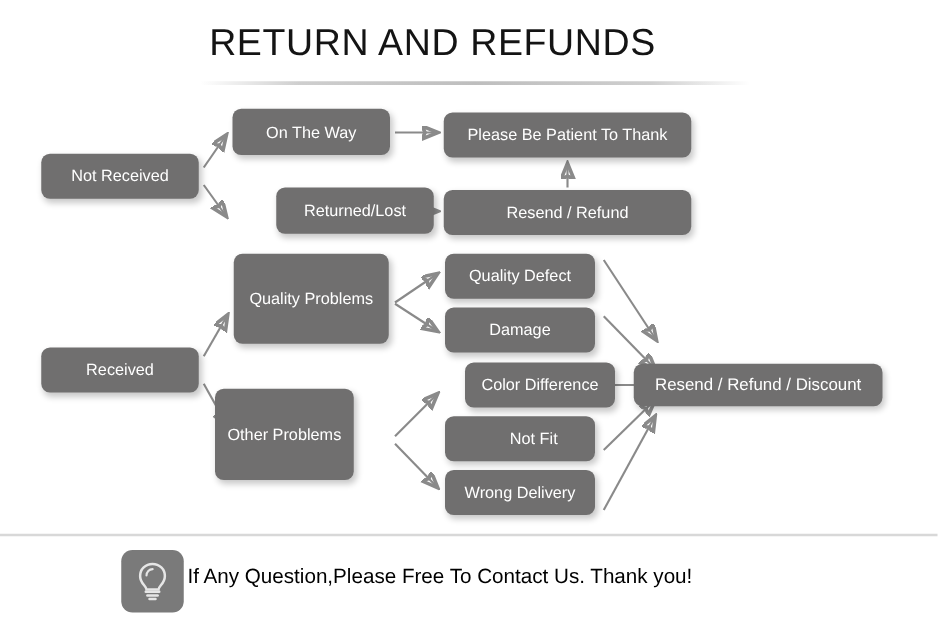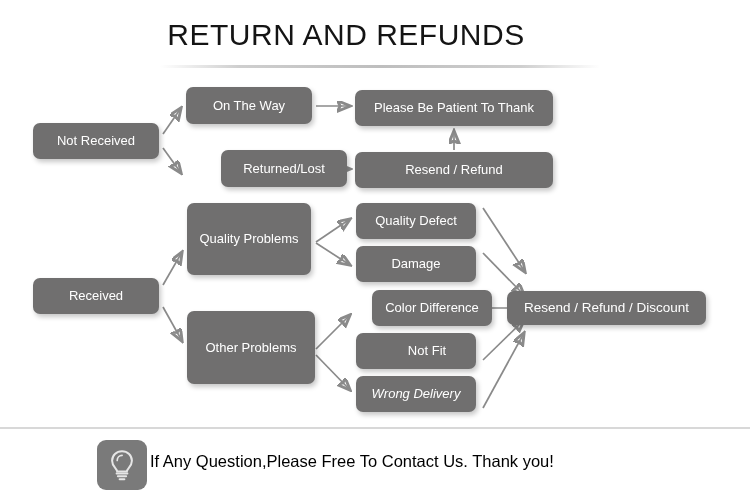--- a/index.html
+++ b/index.html
@@ -129,31 +129,31 @@
   <div class="box" style="left:186px;top:150px;width:126px;height:37px;margin-left:35px;">Returned/Lost</div>
 
   <div class="box" style="left:355px;top:90px;width:198px;height:36px;">Please Be Patient To Thank</div>
 
   <div class="box" style="left:355px;top:152px;width:198px;height:36px;">Resend / Refund</div>
 
   <div class="box" style="left:33px;top:278px;width:126px;height:36px;">Received</div>
 
   <div class="box big" style="left:187px;top:203px;width:124px;height:72px;">Quality Problems</div>
 
-  <div class="box big" style="left:187px;top:311px;width:128px;height:73px;">Other Problems</div>
+  <div class="box big" style="left:172px;top:311px;width:111px;height:73px;">Other Problems</div>
 
   <div class="box" style="left:356px;top:203px;width:120px;height:36px;">Quality Defect</div>
 
   <div class="box" style="left:356px;top:246px;width:120px;height:36px;">Damage</div>
 
   <div class="box" style="left:356px;top:290px;width:120px;height:36px;margin-left:16px;">Color Difference</div>
 
   <div class="box" style="left:356px;top:333px;width:120px;height:36px;padding-left:28px;">Not Fit</div>
 
-  <div class="box" style="left:356px;top:376px;width:120px;height:36px;font-style:italic;">Wrong Delivery</div>
+  <div class="box" style="left:356px;top:376px;width:120px;height:36px;">Wrong Delivery</div>
 
   <div class="box final" style="left:507px;top:291px;width:199px;height:34px;">Resend / Refund / Discount</div>
 
   <div class="footer-rule"></div>
 
   <div class="bulb-badge">
     <svg width="34" height="36" viewBox="0 0 34 36" aria-hidden="true">
       <path d="M17 4.2c-5.6 0-9.9 4.2-9.9 9.5 0 3.3 1.7 5.7 3.2 7.5 1.1 1.3 1.8 2.3 1.9 3.4h9.6c0.1-1.1 0.8-2.1 1.9-3.4 1.5-1.8 3.2-4.2 3.2-7.5 0-5.3-4.3-9.5-9.9-9.5z" fill="none" stroke="#e6e6e6" stroke-width="2"></path>
       <path d="M12.2 13.4c0-2.9 2.2-5.1 4.9-5.1" fill="none" stroke="#e6e6e6" stroke-width="1.7" stroke-linecap="round"></path>
       <line x1="11.6" y1="26.4" x2="22.4" y2="26.4" stroke="#e6e6e6" stroke-width="2" stroke-linecap="round"></line>

